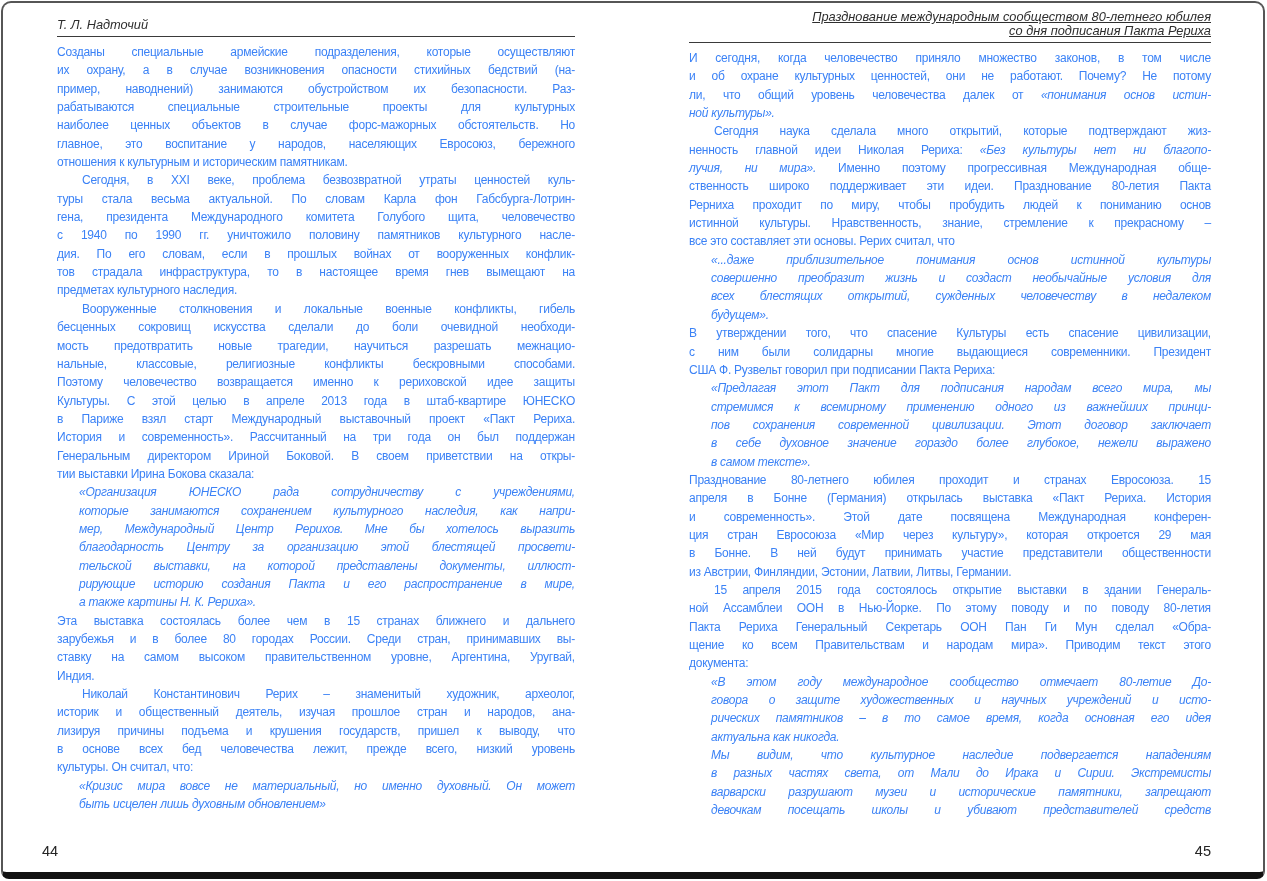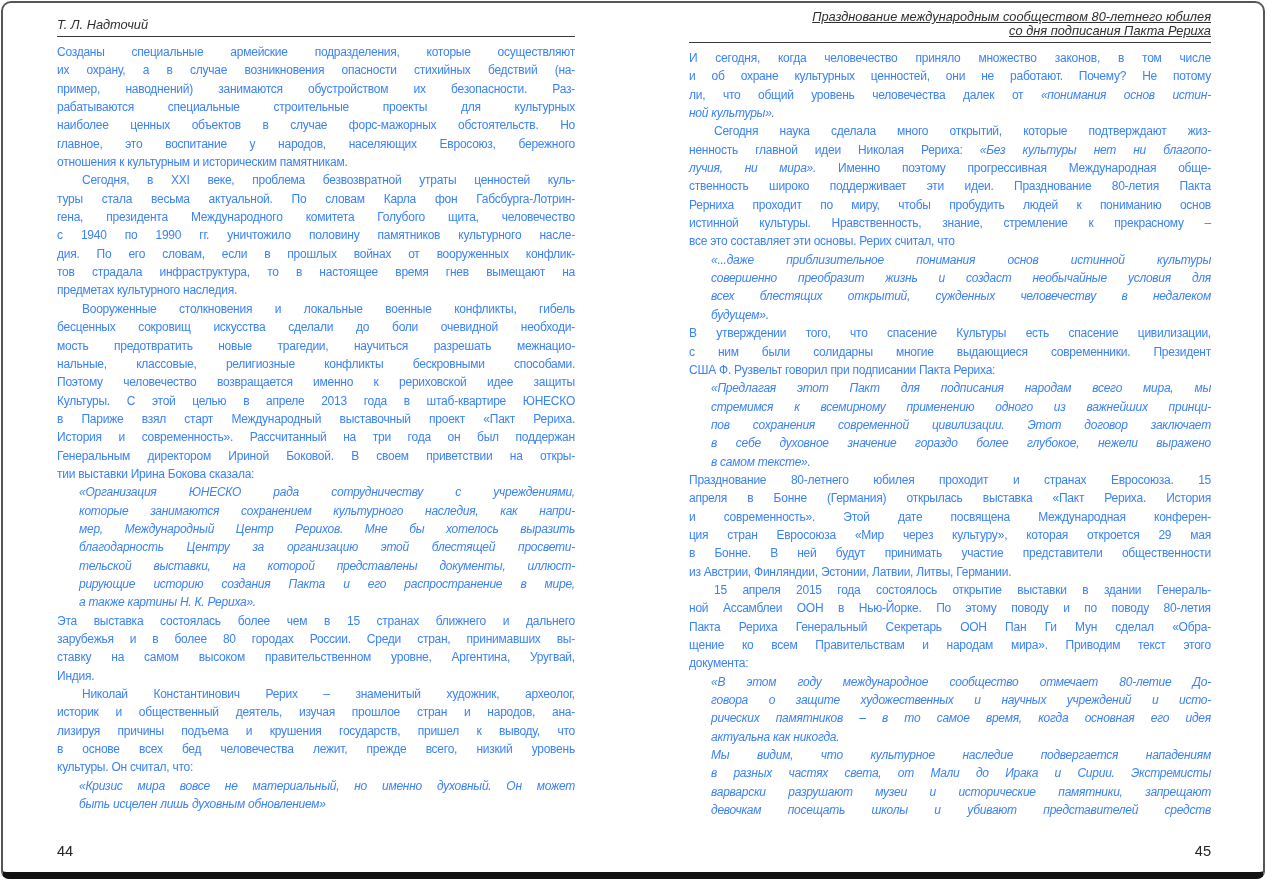--- a/index.html
+++ b/index.html
@@ -37,21 +37,21 @@
   }
   .ln.last { justify-content:flex-start; }
   .ln.q  { padding-left:22px; width:calc(100% - 22px);text-align:right; }
   .ln.in { padding-left:25px; width:calc(100% - 25px); }
   .ln span { white-space:pre; }
   .ln.q span, .ln span.it { font-style:italic; }
   .pagenum {
     position:absolute; top:843px;
     font-size:14.6px; color:#242424;
   }
-  .pagenum.pl { left:57px; }
+  .pagenum.pl { left:42px; }
   .pagenum.pr { left:689px; width:522px; text-align:right; }
 </style>
 </head>
 <body>
 
 <div class="sheet"></div>
 
 <div class="col left">
   <div class="hdr">
     <div>Т. Л. Надточий</div>

